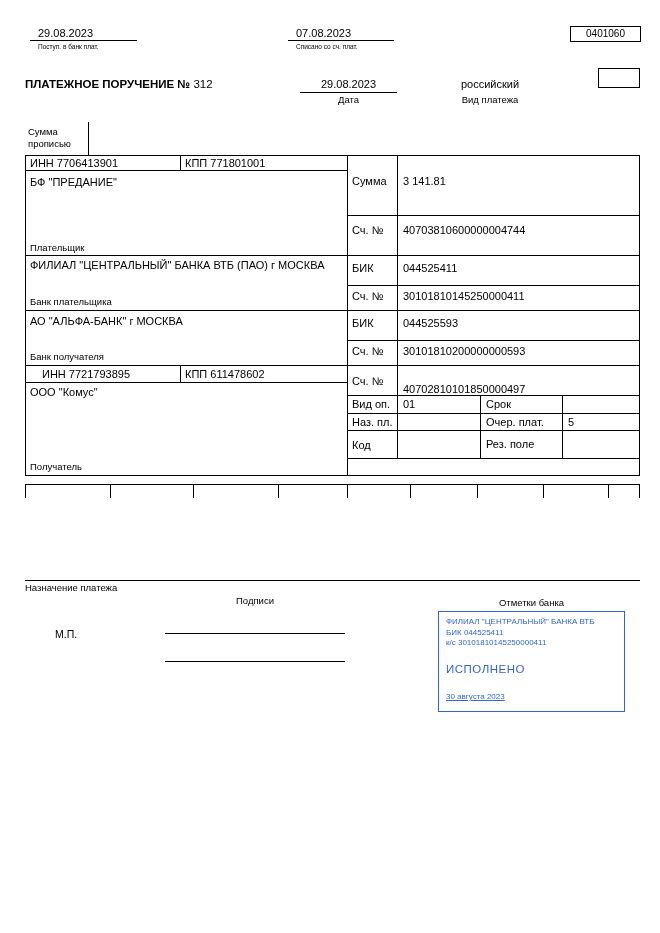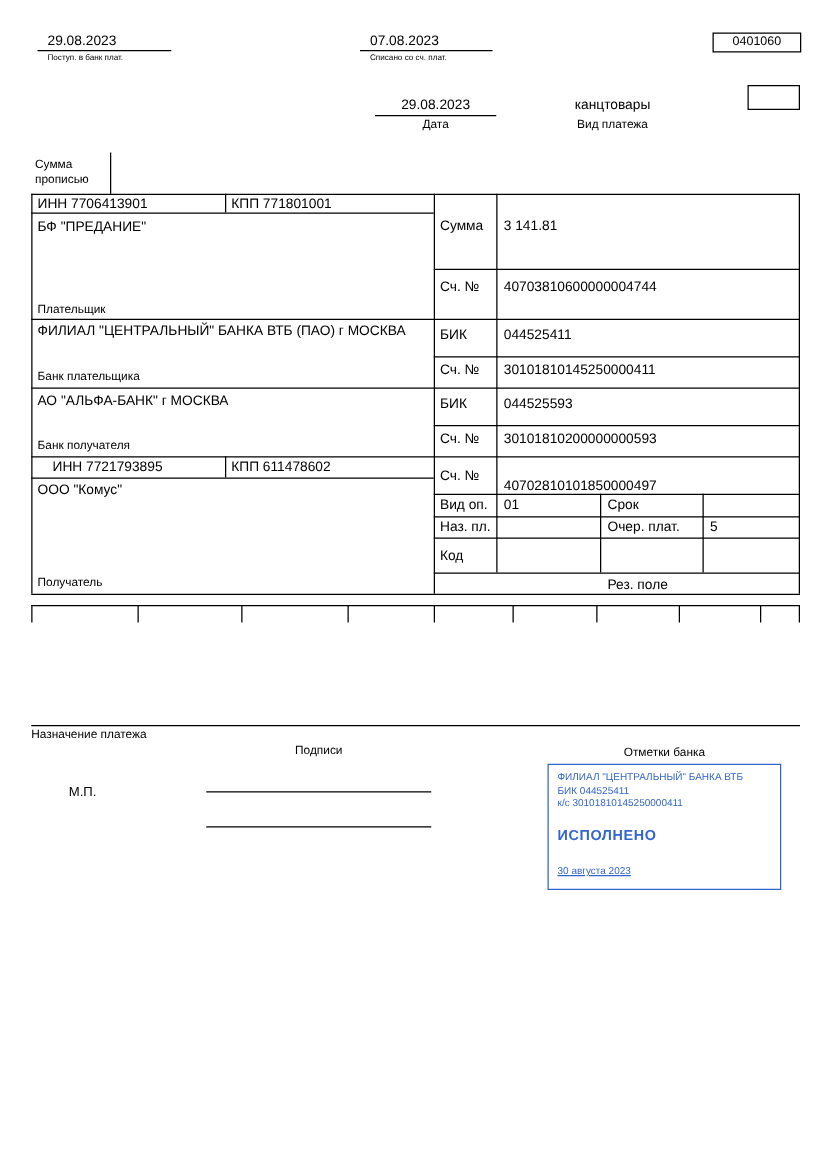--- a/index.html
+++ b/index.html
@@ -10,42 +10,46 @@
   .b  { font-weight:bold; }
   .sm { font-size:9.5px; }
   .xs { font-size:6.5px; }
   .ctr { text-align:center; }
   .hl { position:absolute; height:1px; background:#000; }
   .vl { position:absolute; width:1px; background:#000; }
   .box { position:absolute; border:1px solid #000; background:#fff; }
   .stamp { position:absolute; left:438px; top:611px; width:187px; height:101px;
            border:1px solid var(--stamp-blue,#3366cc); color:var(--stamp-blue,#3366cc);
            padding:5px 7px; font-size:8px; line-height:1.32; }
-  .stamp .status { font-weight:bold; font-size:11.5px; margin-top:13px; letter-spacing:0.5px; }
+  .stamp .status { font-weight:normal; font-size:11.5px; margin-top:13px; letter-spacing:0.5px; }
   .stamp .sdate  { margin-top:15px;text-decoration:underline; }
 </style>
 </head>
 <body>
 
 <div class="page">
 
   <div class="txt" style="left:38px;top:27px">29.08.2023</div>
   <div class="hl" style="left:30px;top:40px;width:107px"></div>
   <div class="txt xs" style="left:38px;top:43px">Поступ. в банк плат.</div>
 
   <div class="txt" style="left:296px;top:27px">07.08.2023</div>
   <div class="hl" style="left:288px;top:40px;width:106px"></div>
   <div class="txt xs" style="left:296px;top:43px">Списано со сч. плат.</div>
 
   <div class="box ctr" style="left:570px;top:26px;width:71px;height:16px;font-size:10px;line-height:14px">0401060</div>
 
+  <div class="txt" style="left:25px;top:78px;font-size:11.5px">
+    <span class="b">ПЛАТЕЖНОЕ ПОРУЧЕНИЕ №</span>
+    <span>312</span>
+  </div>
   <div class="txt ctr" style="left:300px;top:78px;width:97px">29.08.2023</div>
   <div class="hl" style="left:300px;top:92px;width:97px"></div>
   <div class="txt sm ctr" style="left:300px;top:95px;width:97px">Дата</div>
-  <div class="txt ctr" style="left:430px;top:78px;width:120px">канцтовары</div>
+  <div class="txt ctr" style="left:430px;top:78px;width:120px">российский</div>
   <div class="txt sm ctr" style="left:430px;top:95px;width:120px">Вид платежа</div>
   <div class="box" style="left:598px;top:68px;width:42px;height:20px"></div>
 
   <div class="txt sm" style="left:28px;top:127px">Сумма</div>
   <div class="txt sm" style="left:28px;top:139px">прописью</div>
   <div class="vl" style="left:88px;top:122px;height:33px"></div>
 
   <div class="hl" style="left:25px;top:155px;width:615px"></div>
   <div class="hl" style="left:25px;top:170px;width:322px"></div>
   <div class="hl" style="left:347px;top:215px;width:293px"></div>
@@ -105,21 +109,21 @@
   <div class="txt" style="left:486px;top:398px">Срок</div>
   <div class="txt" style="left:568px;top:398px"></div>
 
   <div class="txt" style="left:352px;top:416px">Наз. пл.</div>
   <div class="txt" style="left:403px;top:416px"></div>
   <div class="txt" style="left:486px;top:416px">Очер. плат.</div>
   <div class="txt" style="left:568px;top:416px">5</div>
 
   <div class="txt" style="left:352px;top:439px">Код</div>
   <div class="txt" style="left:403px;top:439px"></div>
-  <div class="txt" style="left:486px;top:462px">Рез. поле</div>
+  <div class="txt" style="left:486px;top:438px">Рез. поле</div>
   <div class="txt" style="left:568px;top:442px"></div>
 
   <div class="hl" style="left:25px;top:484px;width:615px"></div>
   <div class="vl" style="left:25px;top:484px;height:14px"></div>
   <div class="vl" style="left:110px;top:484px;height:14px"></div>
   <div class="vl" style="left:193px;top:484px;height:14px"></div>
   <div class="vl" style="left:278px;top:484px;height:14px"></div>
   <div class="vl" style="left:347px;top:484px;height:14px"></div>
   <div class="vl" style="left:410px;top:484px;height:14px"></div>
   <div class="vl" style="left:477px;top:484px;height:14px"></div>

